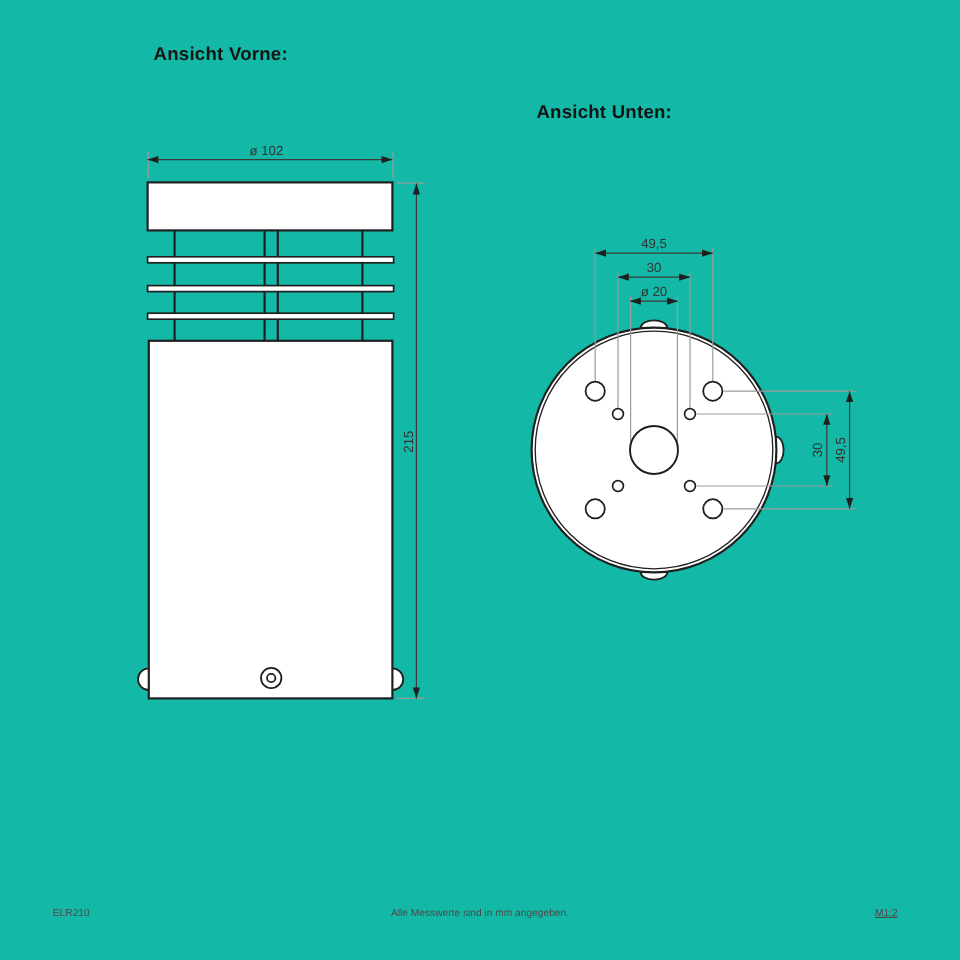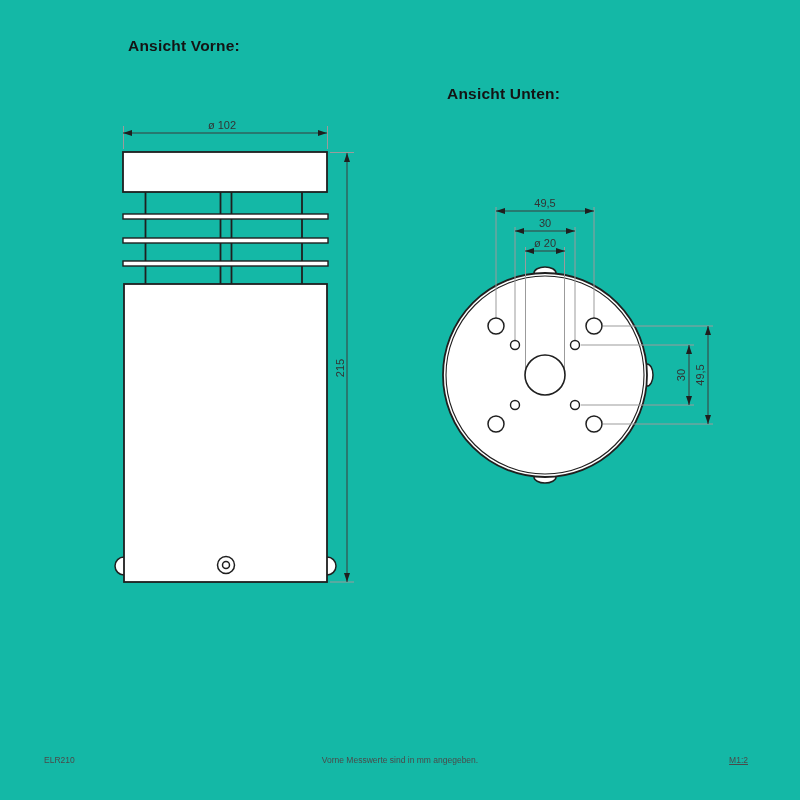--- a/index.html
+++ b/index.html
@@ -115,16 +115,16 @@
       <circle cx="515" cy="345" r="4.5" fill="#fff" stroke="#1f1f1f" stroke-width="1.4"></circle>
       <circle cx="575" cy="345" r="4.5" fill="#fff" stroke="#1f1f1f" stroke-width="1.4"></circle>
       <circle cx="515" cy="405" r="4.5" fill="#fff" stroke="#1f1f1f" stroke-width="1.4"></circle>
       <circle cx="575" cy="405" r="4.5" fill="#fff" stroke="#1f1f1f" stroke-width="1.4"></circle>
 
       <circle cx="545" cy="375" r="20" fill="#fff" stroke="#1f1f1f" stroke-width="1.6"></circle>
     </g>
   </svg>
 
   <div class="footer-text" id="footer-model">ELR210</div>
-  <div class="footer-text" id="footer-note">Vorne Messwerte sind in mm angegeben.</div>
+  <div class="footer-text" id="footer-note">Alle Messwerte sind in mm angegeben.</div>
   <div class="footer-text" id="footer-scale">M1:2</div>
 
 </div>
 
 </body></html>

